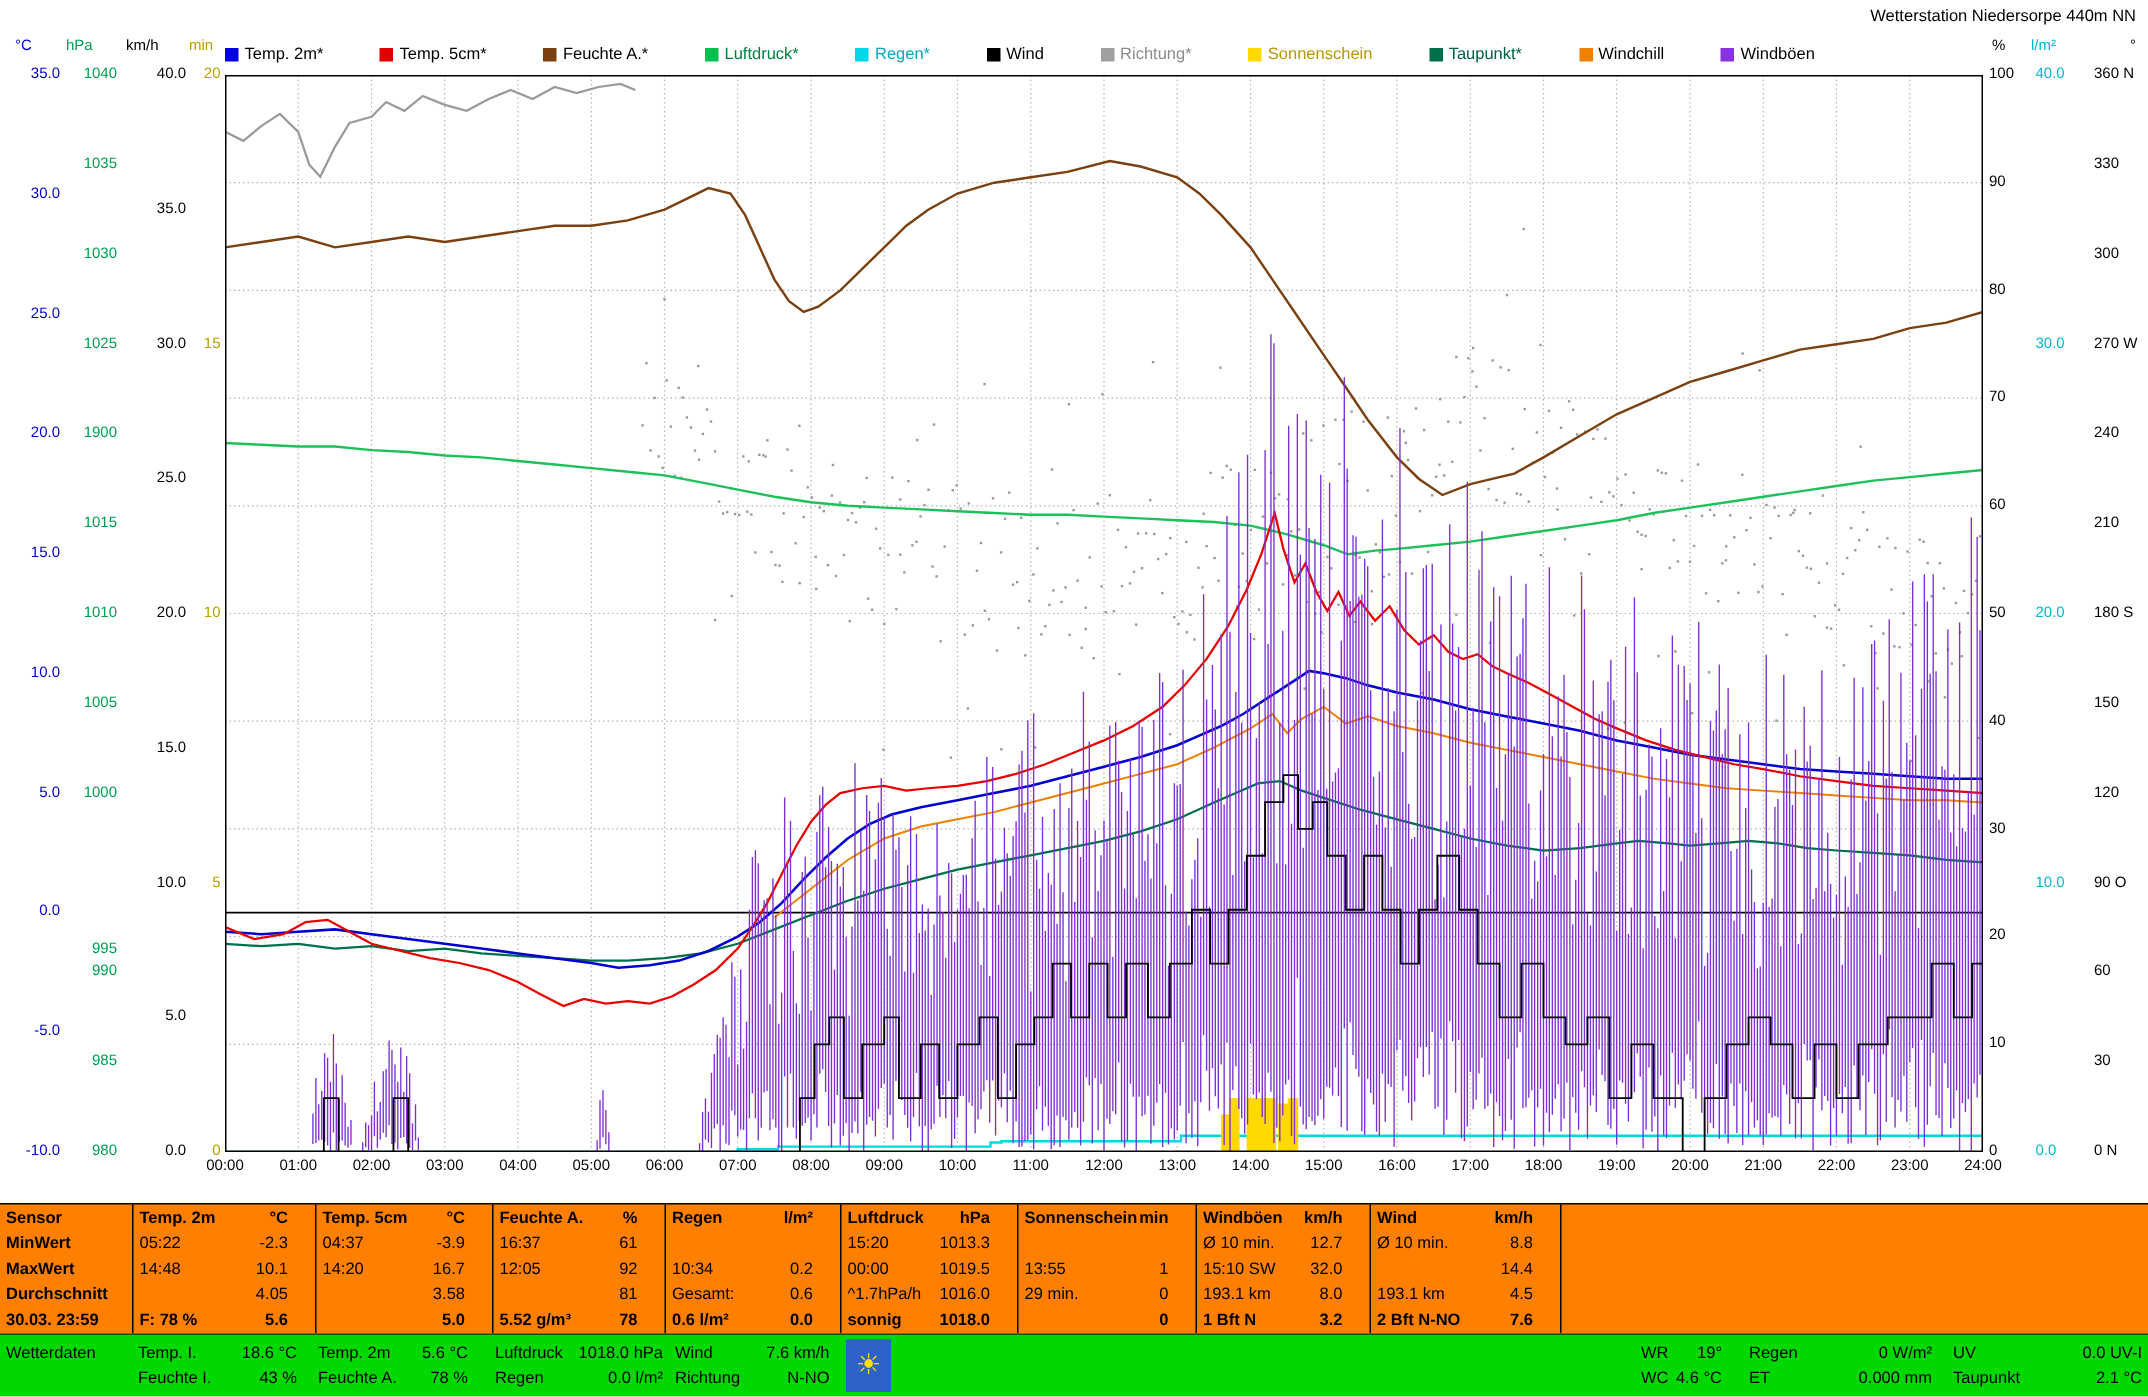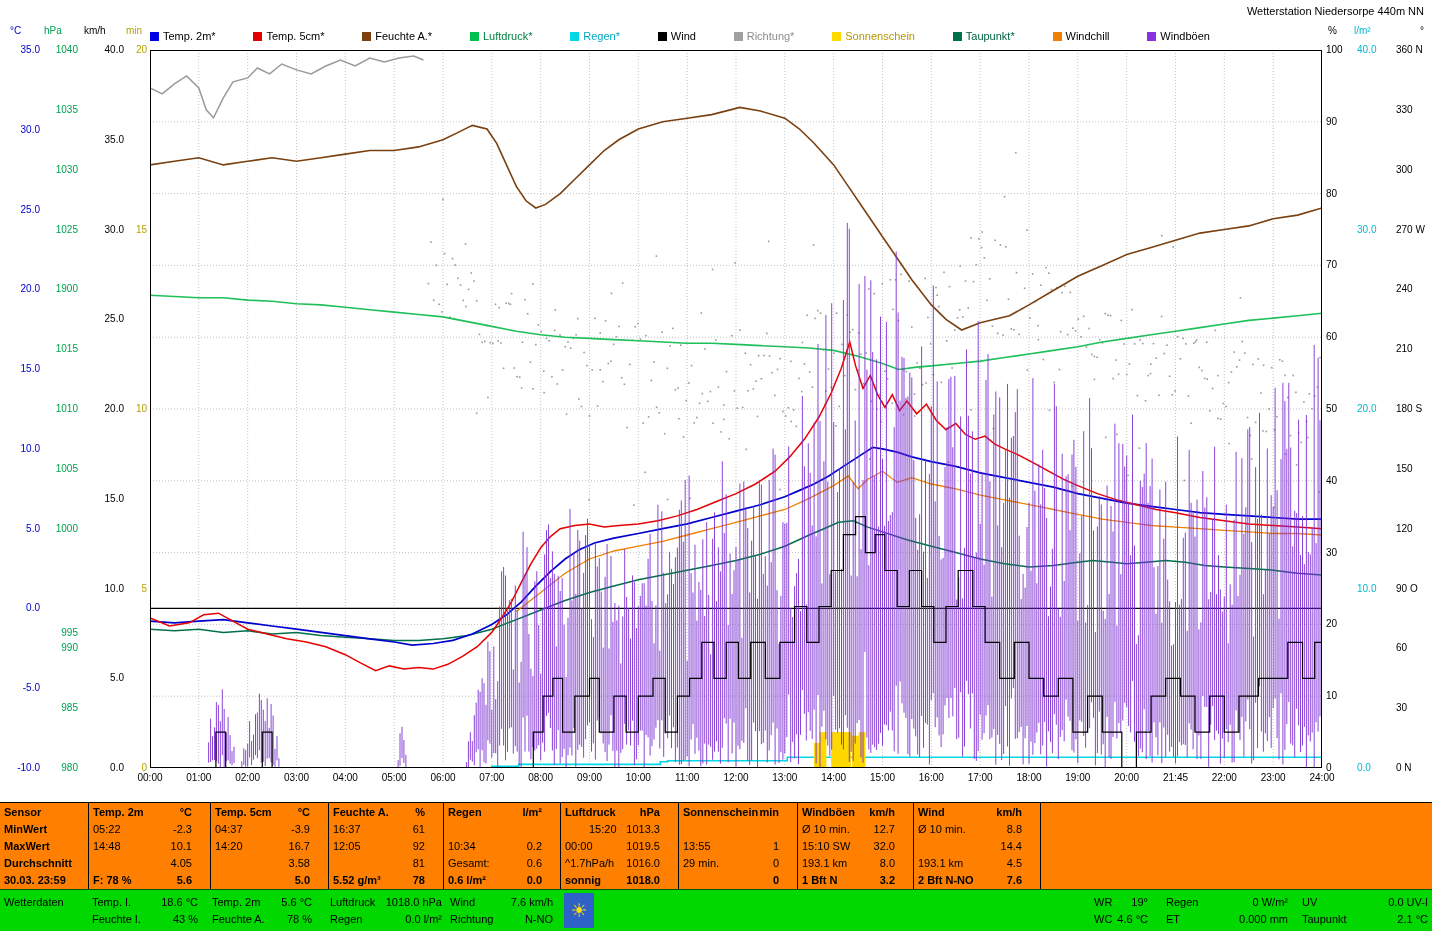--- a/index.html
+++ b/index.html
@@ -1140,21 +1140,21 @@
       <span class="xlbl" style="left: 667.167px;">11:00</span>
       <span class="xlbl" style="left: 716px;">12:00</span>
       <span class="xlbl" style="left: 764.833px;">13:00</span>
       <span class="xlbl" style="left: 813.667px;">14:00</span>
       <span class="xlbl" style="left: 862.5px;">15:00</span>
       <span class="xlbl" style="left: 911.333px;">16:00</span>
       <span class="xlbl" style="left: 960.167px;">17:00</span>
       <span class="xlbl" style="left: 1009px;">18:00</span>
       <span class="xlbl" style="left: 1057.83px;">19:00</span>
       <span class="xlbl" style="left: 1106.67px;">20:00</span>
-      <span class="xlbl" style="left: 1155.5px;">21:45</span>
+      <span class="xlbl" style="left: 1155.5px;">21:00</span>
       <span class="xlbl" style="left: 1204.33px;">22:00</span>
       <span class="xlbl" style="left: 1253.17px;">23:00</span>
       <span class="xlbl" style="left: 1302px;">24:00</span>
     </div>
   <div class="sensor-table" id="sensor-table" style="background: rgb(255, 128, 0);">
       <div class="tcell b" style="left: 4px; top: 1px;">Sensor</div>
       <div class="tcell b" style="left: 4px; top: 18px;">MinWert</div>
       <div class="tcell b" style="left: 4px; top: 35px;">MaxWert</div>
       <div class="tcell b" style="left: 4px; top: 52px;">Durchschnitt</div>
       <div class="tcell b" style="left: 4px; top: 69px;">30.03. 23:59</div>
@@ -1187,21 +1187,21 @@
       <div class="tcell b" style="left: 448px; top: 1px;">Regen</div>
       <div class="tcell b" style="right: 890px; top: 1px;">l/m²</div>
       <div class="tcell" style="left: 448px; top: 35px;">10:34</div>
       <div class="tcell" style="right: 890px; top: 35px;">0.2</div>
       <div class="tcell" style="left: 448px; top: 52px;">Gesamt:</div>
       <div class="tcell" style="right: 890px; top: 52px;">0.6</div>
       <div class="tcell b" style="left: 448px; top: 69px;">0.6 l/m²</div>
       <div class="tcell b" style="right: 890px; top: 69px;">0.0</div>
       <div class="tcell b" style="left: 565px; top: 1px;">Luftdruck</div>
       <div class="tcell b" style="right: 772px; top: 1px;">hPa</div>
-      <div class="tcell" style="left: 565px; top: 18px; margin-left: 24px;">15:20</div>
+      <div class="tcell" style="left: 565px; top: 18px;">15:20</div>
       <div class="tcell" style="right: 772px; top: 18px;">1013.3</div>
       <div class="tcell" style="left: 565px; top: 35px;">00:00</div>
       <div class="tcell" style="right: 772px; top: 35px;">1019.5</div>
       <div class="tcell" style="left: 565px; top: 52px;">^1.7hPa/h</div>
       <div class="tcell" style="right: 772px; top: 52px;">1016.0</div>
       <div class="tcell b" style="left: 565px; top: 69px;">sonnig</div>
       <div class="tcell b" style="right: 772px; top: 69px;">1018.0</div>
       <div class="tcell b" style="left: 683px; top: 1px;">Sonnenschein</div>
       <div class="tcell b" style="right: 653px; top: 1px;">min</div>
       <div class="tcell" style="left: 683px; top: 35px;">13:55</div>

